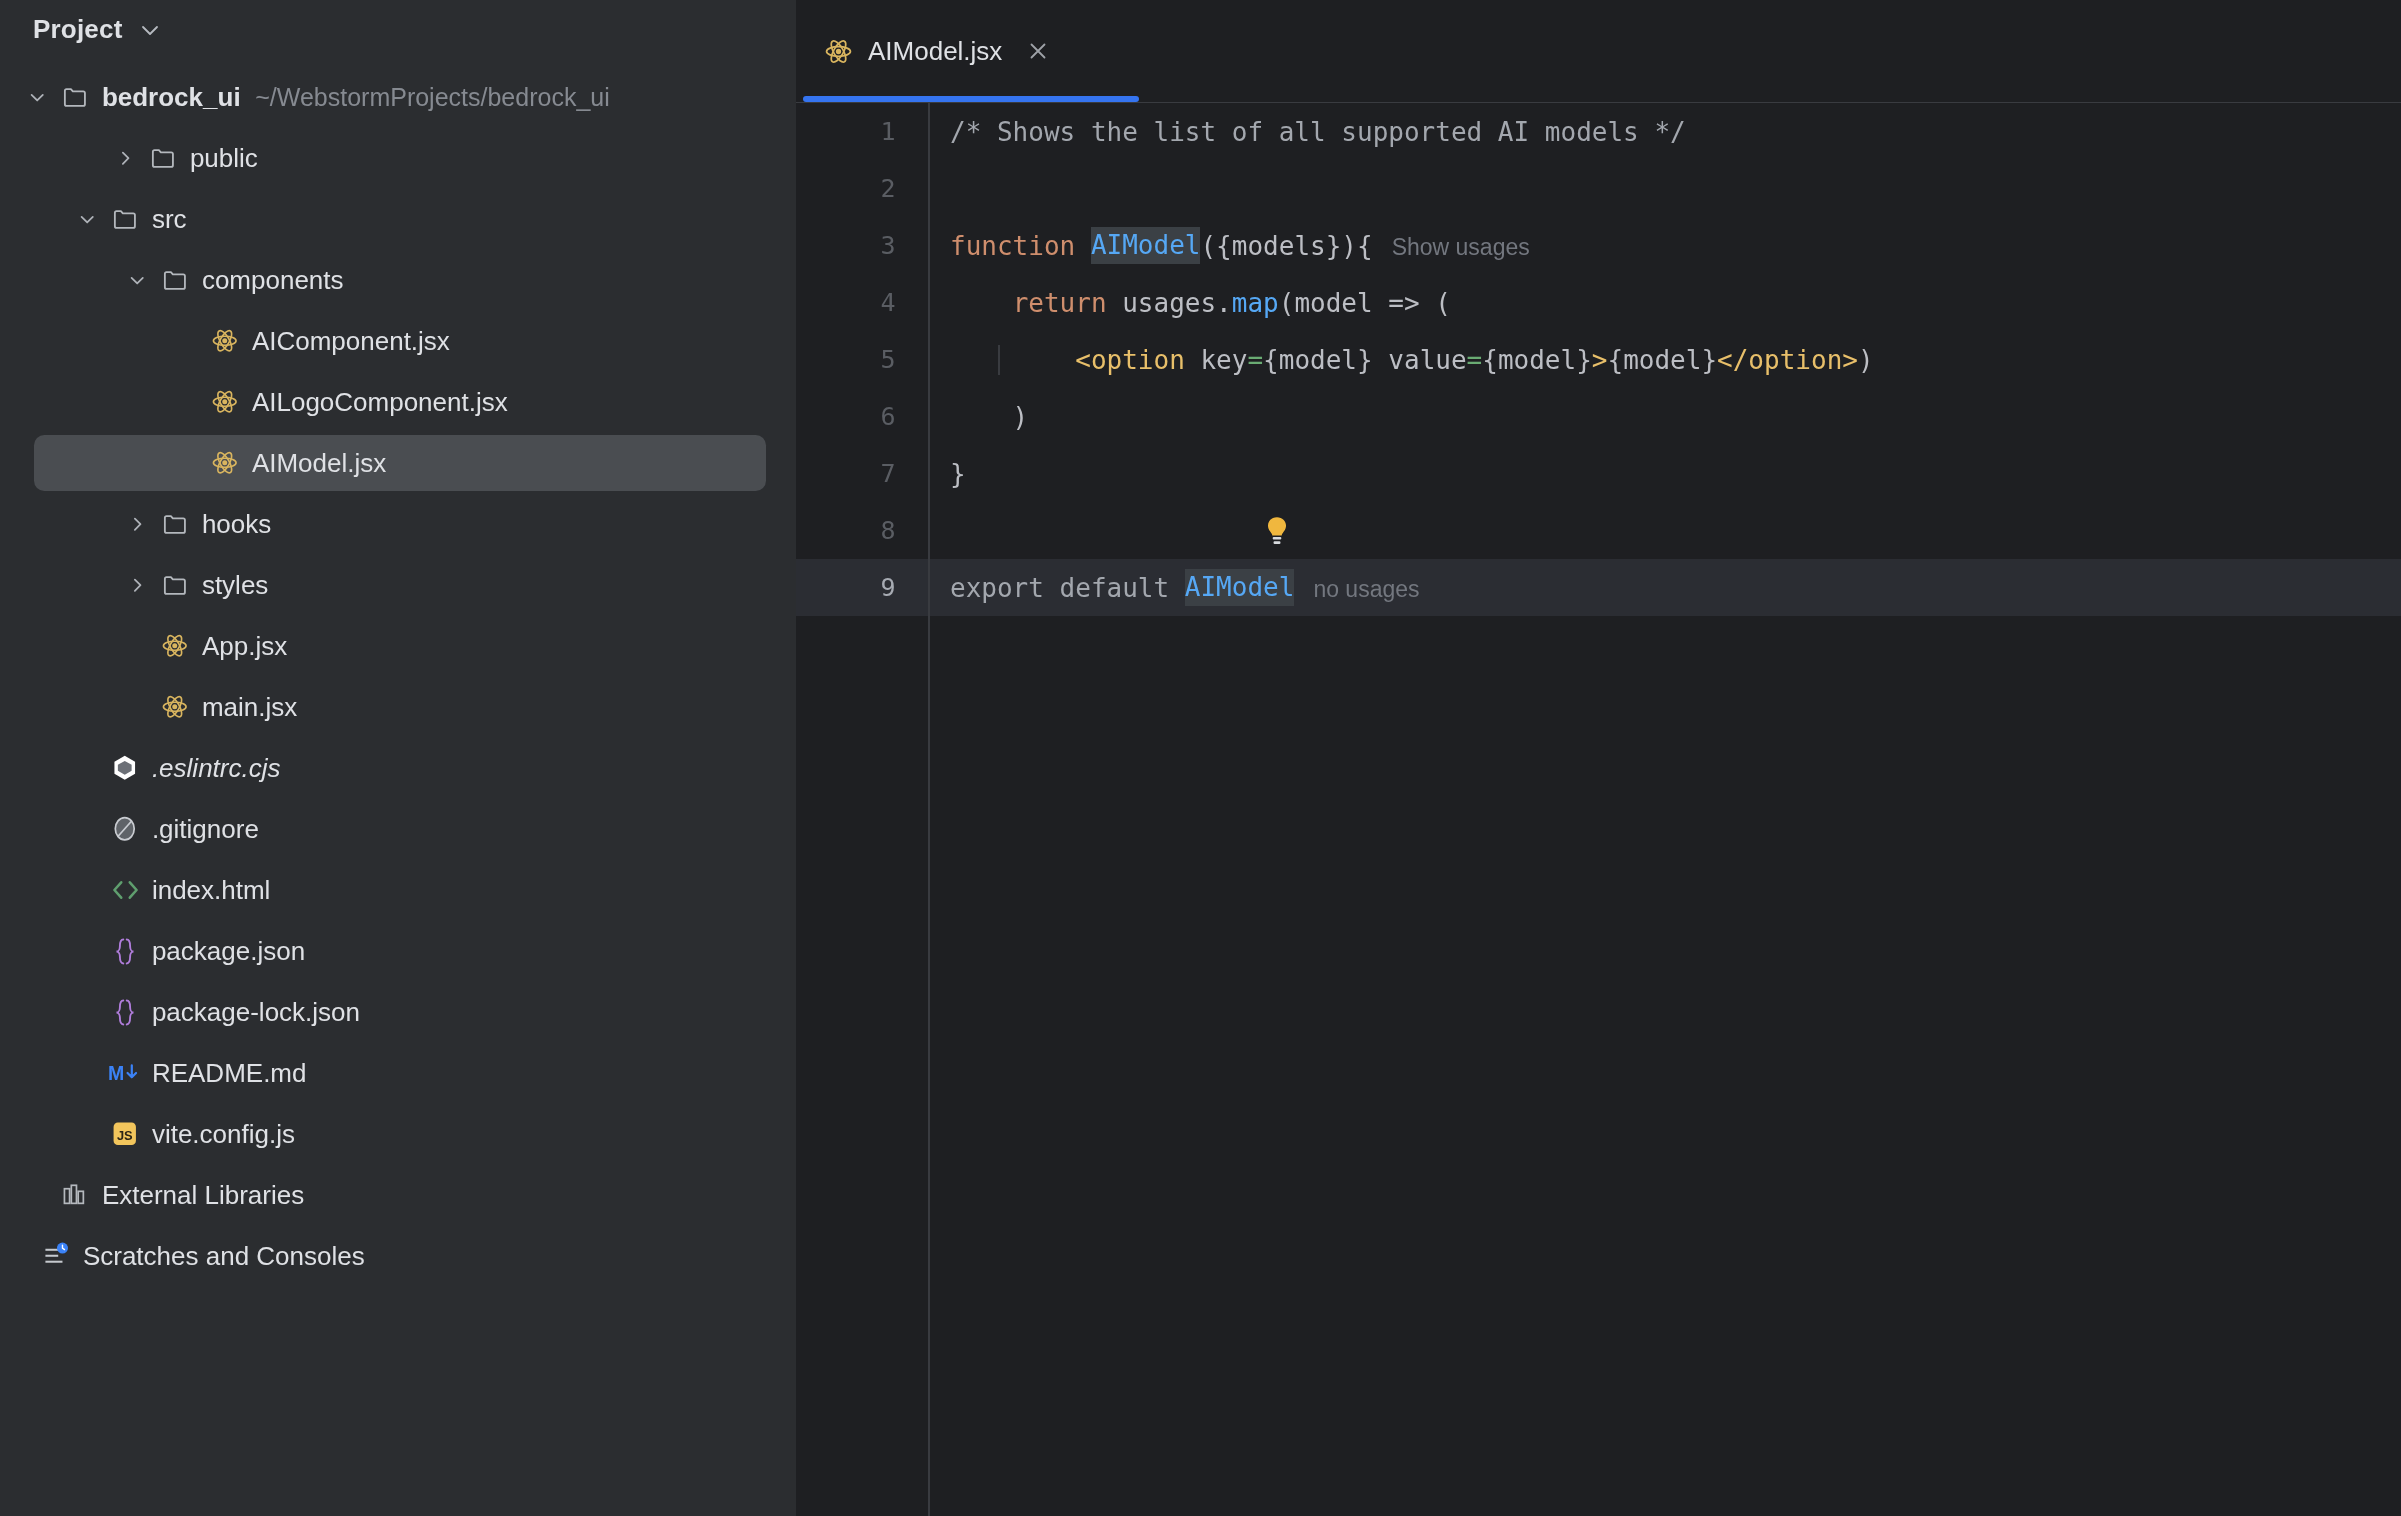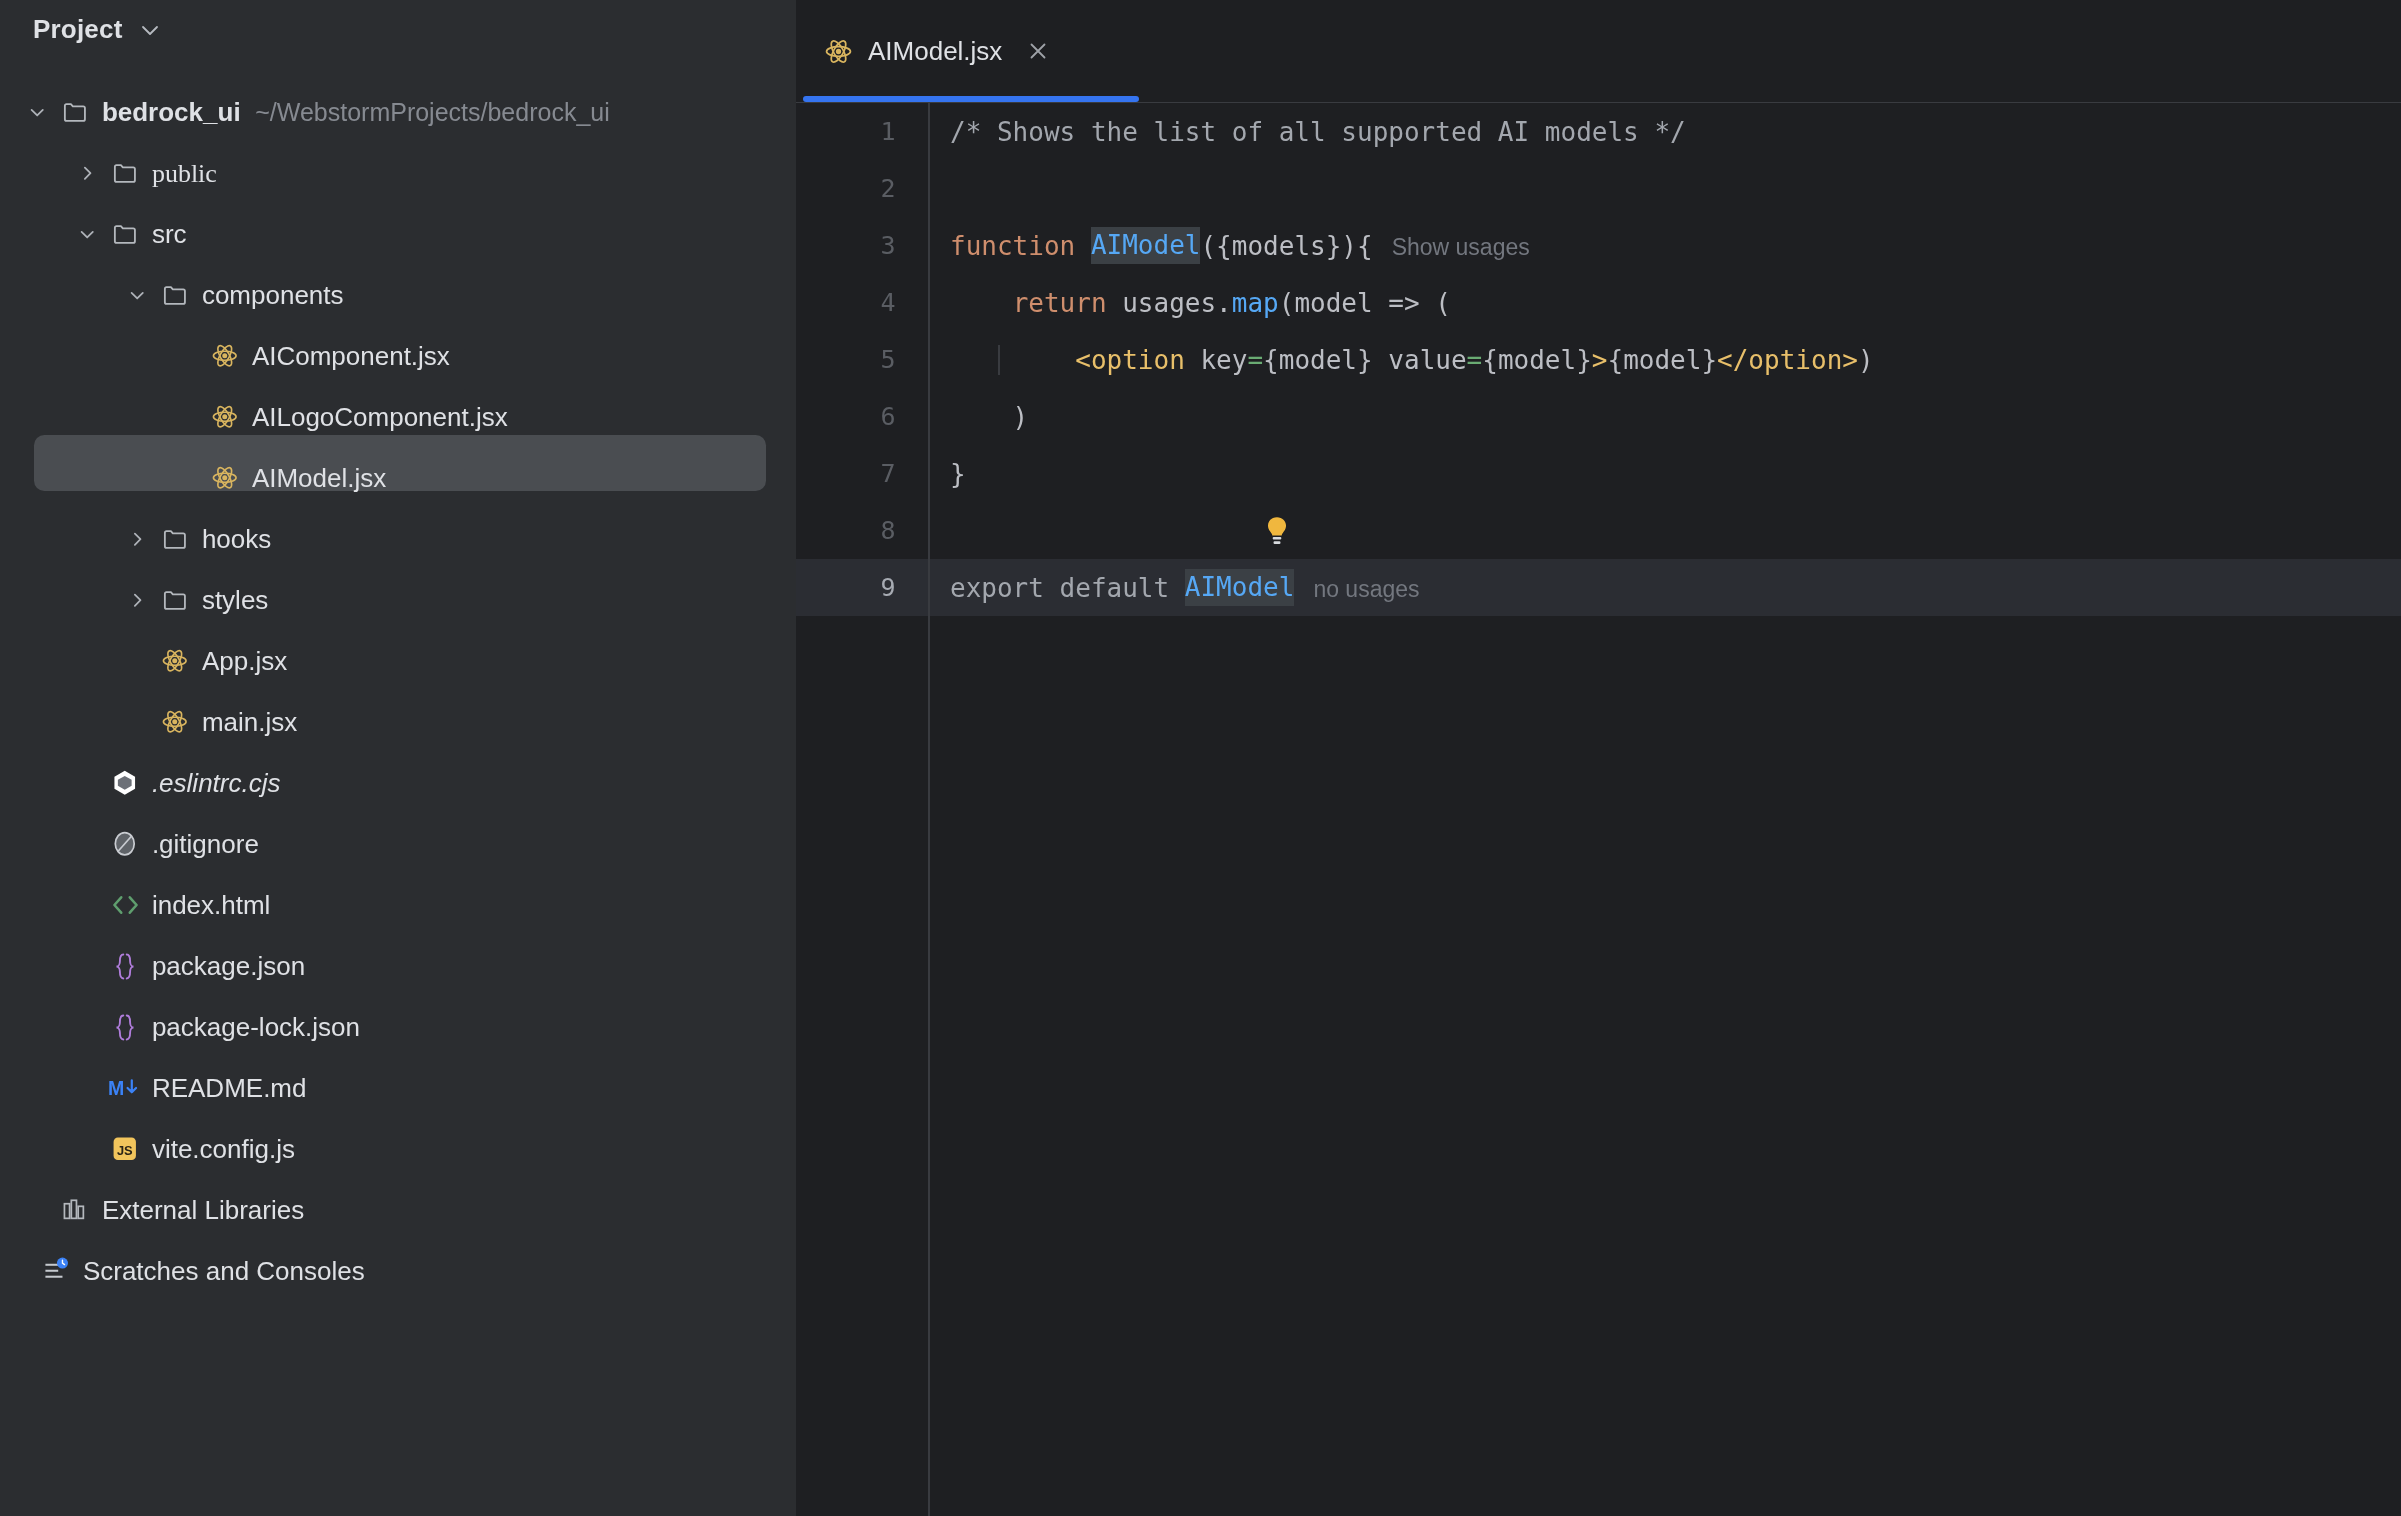--- a/index.html
+++ b/index.html
@@ -47,21 +47,21 @@
     margin-left: 15.5px;
     display: inline-block;
     line-height: 0;
   }
   .tree {
     margin-top: 7.7px;
   }
   .tree-row {
     height: 61px;
     display: flex;
-    align-items: flex-end;
+    align-items: center;
     box-sizing: border-box;
     position: relative;
     white-space: nowrap;
   }
   .tree-row.highlight-orange {
     background: #3f3427;
   }
   .tree-row.selected .row-bg {
     position: absolute;
     left: 34px;
@@ -260,21 +260,21 @@
             <span class="file-icon">
               <svg width="29" height="29" viewBox="0 0 24 24">
                 <path d="M3.2 6.5c0-.8.6-1.4 1.4-1.4h3.6l1.6 1.8h8.6c.8 0 1.4.6 1.4 1.4v9.2c0 .8-.6 1.4-1.4 1.4H4.6c-.8 0-1.4-.6-1.4-1.4z" fill="none" stroke="#b4b8bd" stroke-width="1.5" stroke-linejoin="round"></path>
               </svg>
             </span>
             <span class="node-label bold">bedrock_ui</span>
             <span class="node-hint">~/WebstormProjects/bedrock_ui</span>
           </div>
         </div>
         <div class="tree-row">
-          <div class="row-inner" style="padding-left: 69px; font-family: Liberation Serif, serif;">
+          <div class="row-inner" style="padding-left: 107px;">
             <span class="twisty">
               <svg width="22.4" height="22.4" viewBox="0 0 24 24">
                 <path d="M9.5 6l6 6-6 6" fill="none" stroke="#aeb2b8" stroke-width="1.9" stroke-linecap="round" stroke-linejoin="round"></path>
               </svg>
             </span>
             <span class="file-icon">
               <svg width="29" height="29" viewBox="0 0 24 24">
                 <path d="M3.2 6.5c0-.8.6-1.4 1.4-1.4h3.6l1.6 1.8h8.6c.8 0 1.4.6 1.4 1.4v9.2c0 .8-.6 1.4-1.4 1.4H4.6c-.8 0-1.4-.6-1.4-1.4z" fill="none" stroke="#b4b8bd" stroke-width="1.5" stroke-linejoin="round"></path>
               </svg>
             </span>

